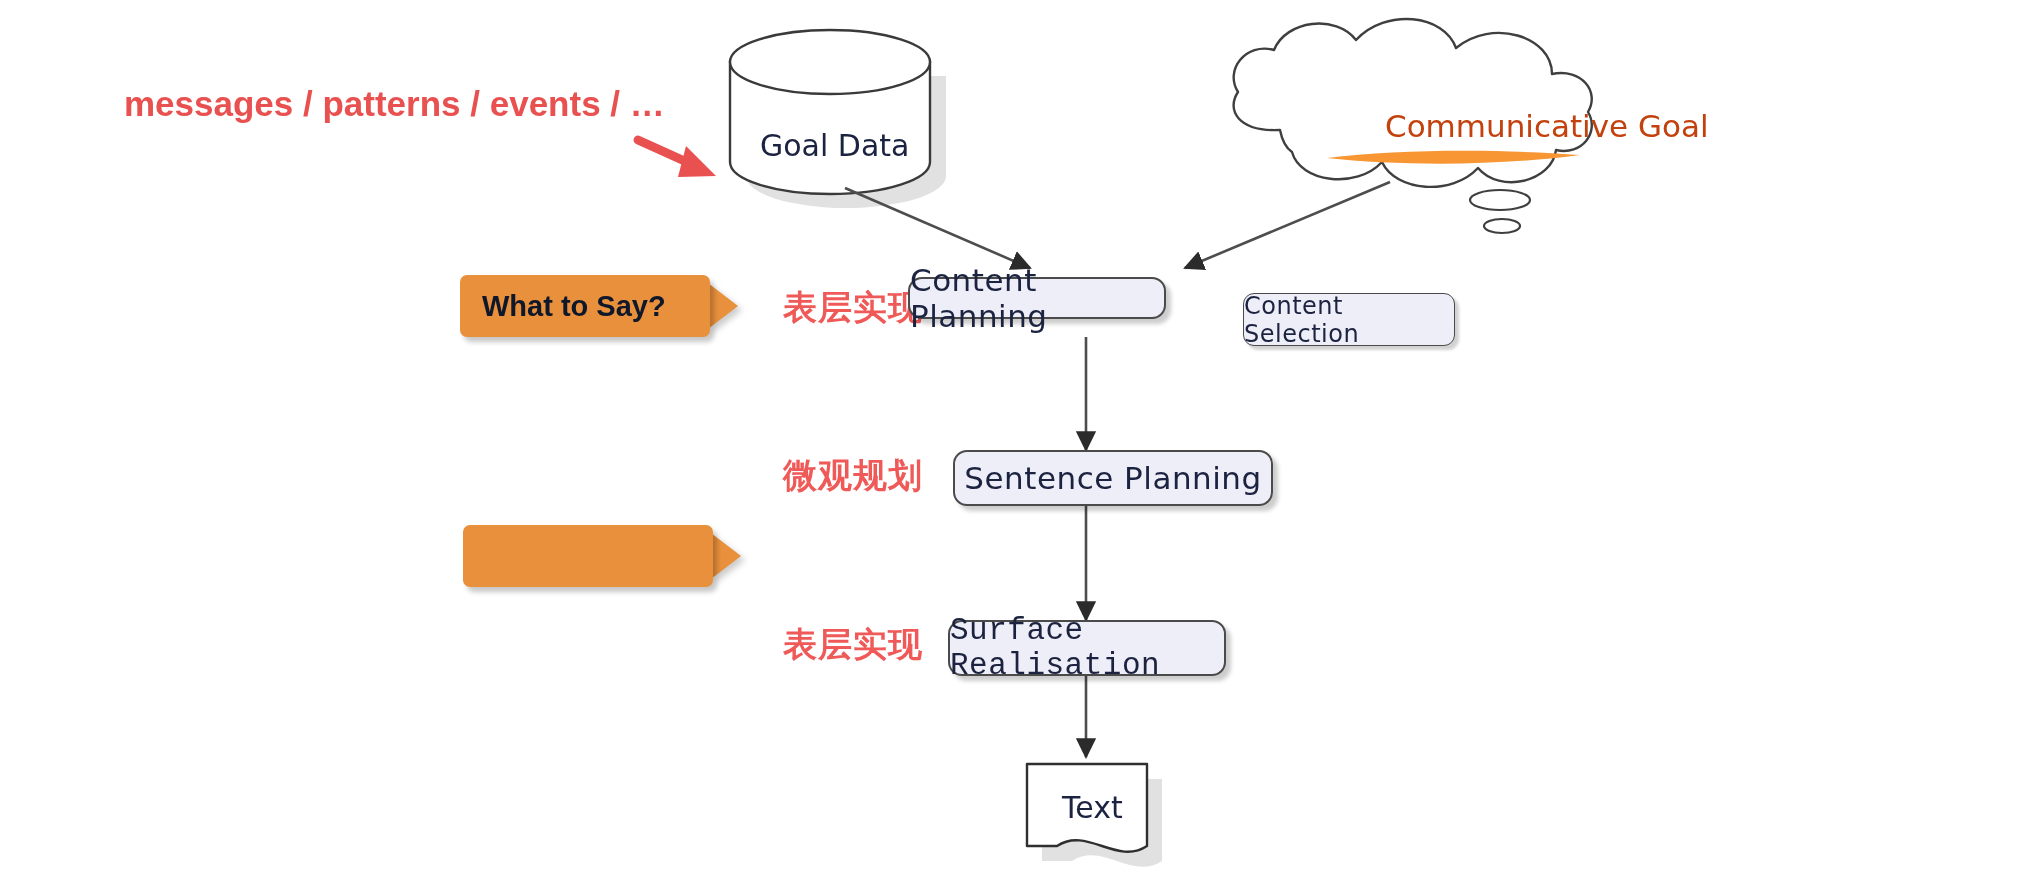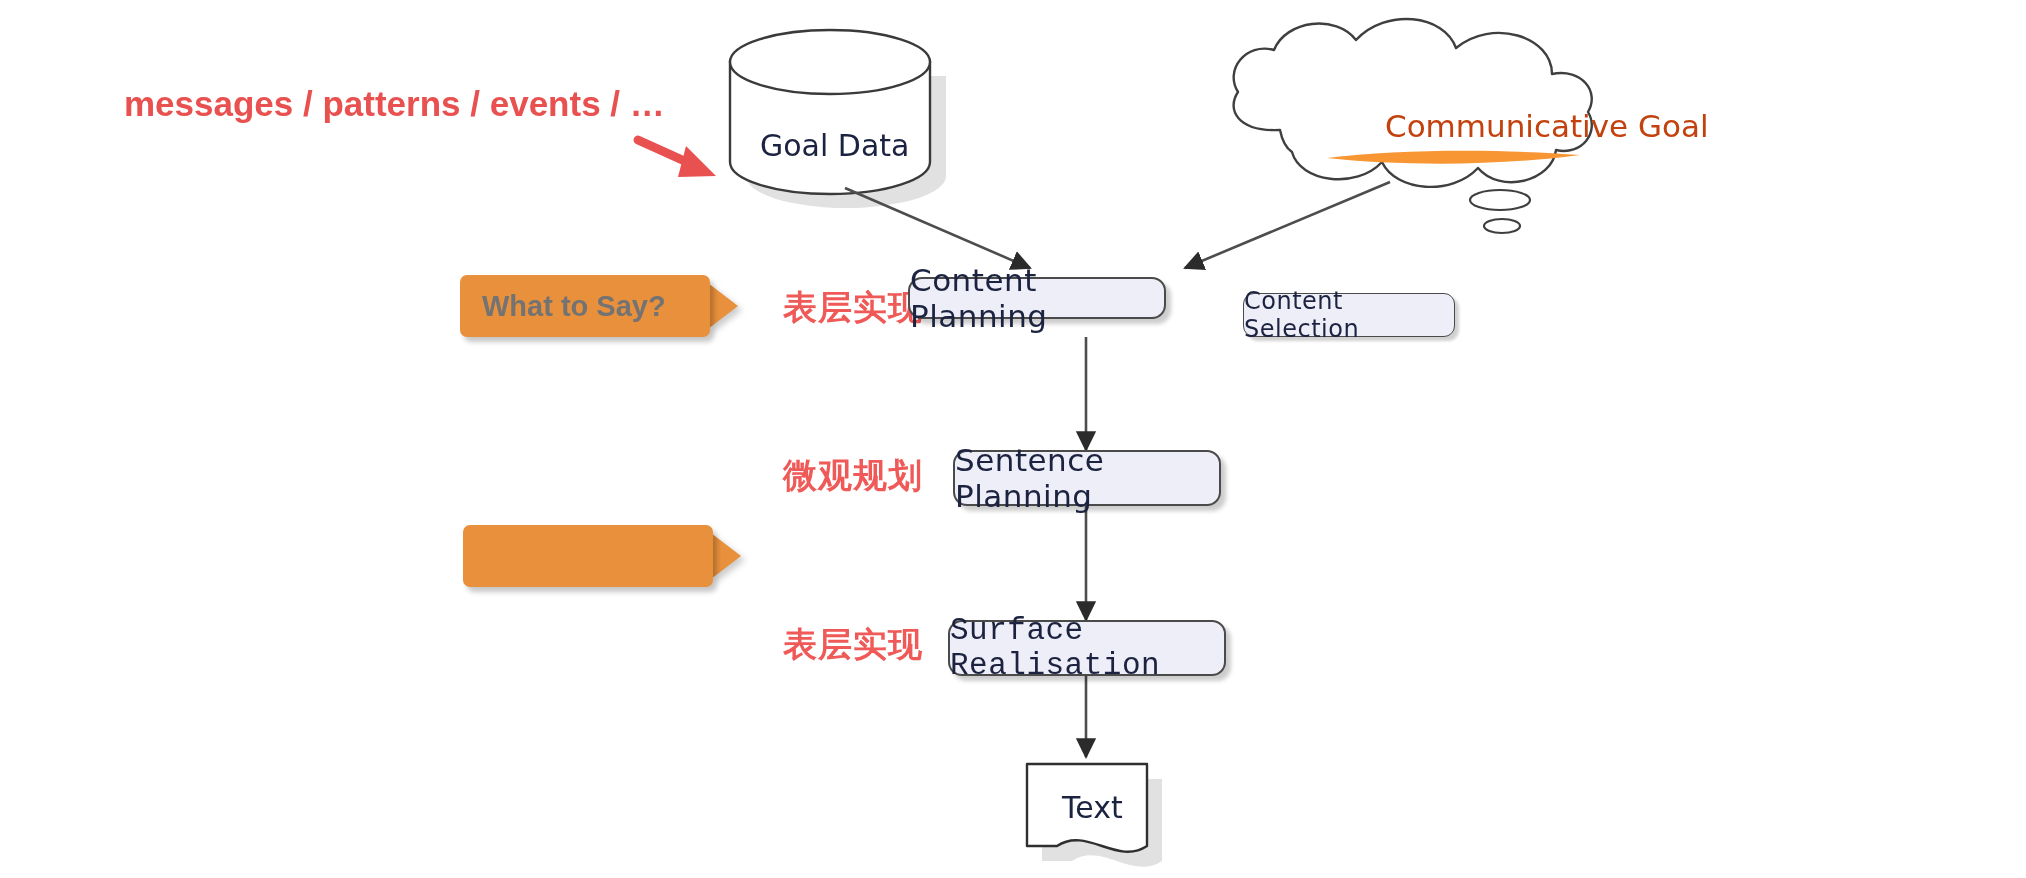--- a/index.html
+++ b/index.html
@@ -48,21 +48,21 @@
     font-size: 34px;
     letter-spacing: 1px;
   }
 
   
   .callout {
     position: absolute;
     height: 62px;
     display: flex;
     align-items: center;
-    color: #737373;
+    color: #0f172a;
     font-family: "Liberation Sans", sans-serif;
     font-weight: bold;
     font-size: 29px;
   }
   .callout .body {
     position: absolute;
     left: 0; top: 0;
     height: 62px;
     background: #e8903b;
     border-radius: 7px;
@@ -216,28 +216,28 @@
   </div>
 
   <div class="abs cn-label" style="left:783px; top:285px;">表层实现</div>
   <div class="abs cn-label" style="left:783px; top:453px;">微观规划</div>
   <div class="abs cn-label" style="left:783px; top:622px;">表层实现</div>
 
   <div class="node" style="left:908px; top:277px; width:258px; height:42px;">
     <span>Content Planning</span>
   </div>
 
-  <div class="node" style="left:953px; top:450px; width:268px; height:56px;">
+  <div class="node" style="left:953px; top:450px; width:320px; height:56px;">
     <span>Sentence Planning</span>
   </div>
 
   <div class="node" style="left:948px; top:620px; width:278px; height:56px;font-family:Liberation Mono, monospace;">
     <span>Surface Realisation</span>
   </div>
 
-  <div class="node small" style="left:1243px; top:293px; width:212px; height:44px;">
+  <div class="node small" style="left:1243px; top:293px; width:212px; height:53px;">
     <span>Content Selection</span>
   </div>
 
 
   <div class="text-label">Text</div>
 
 </div>
 
 </body></html>

